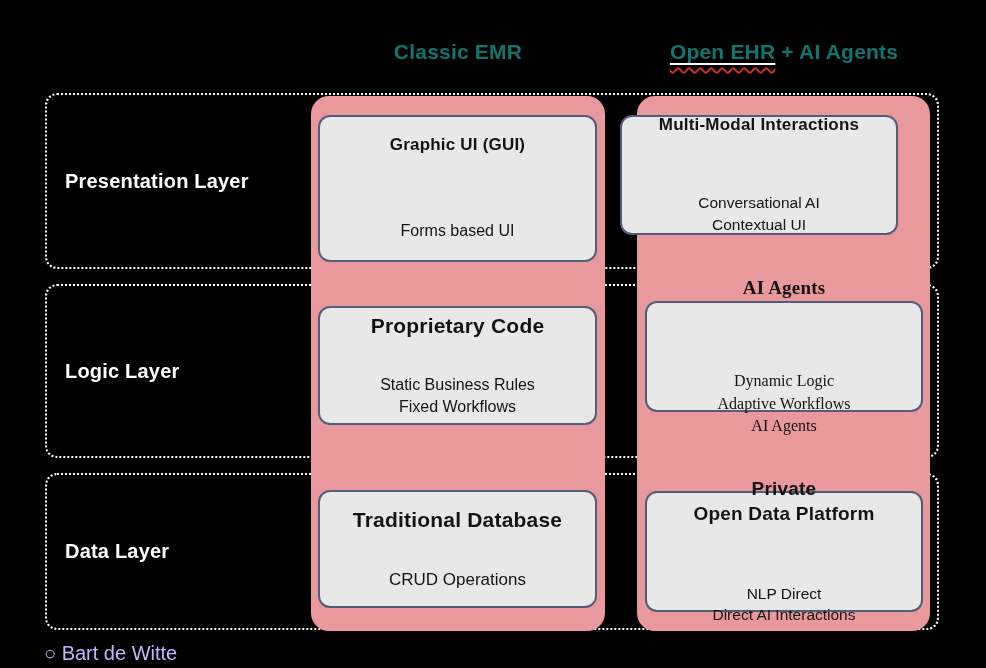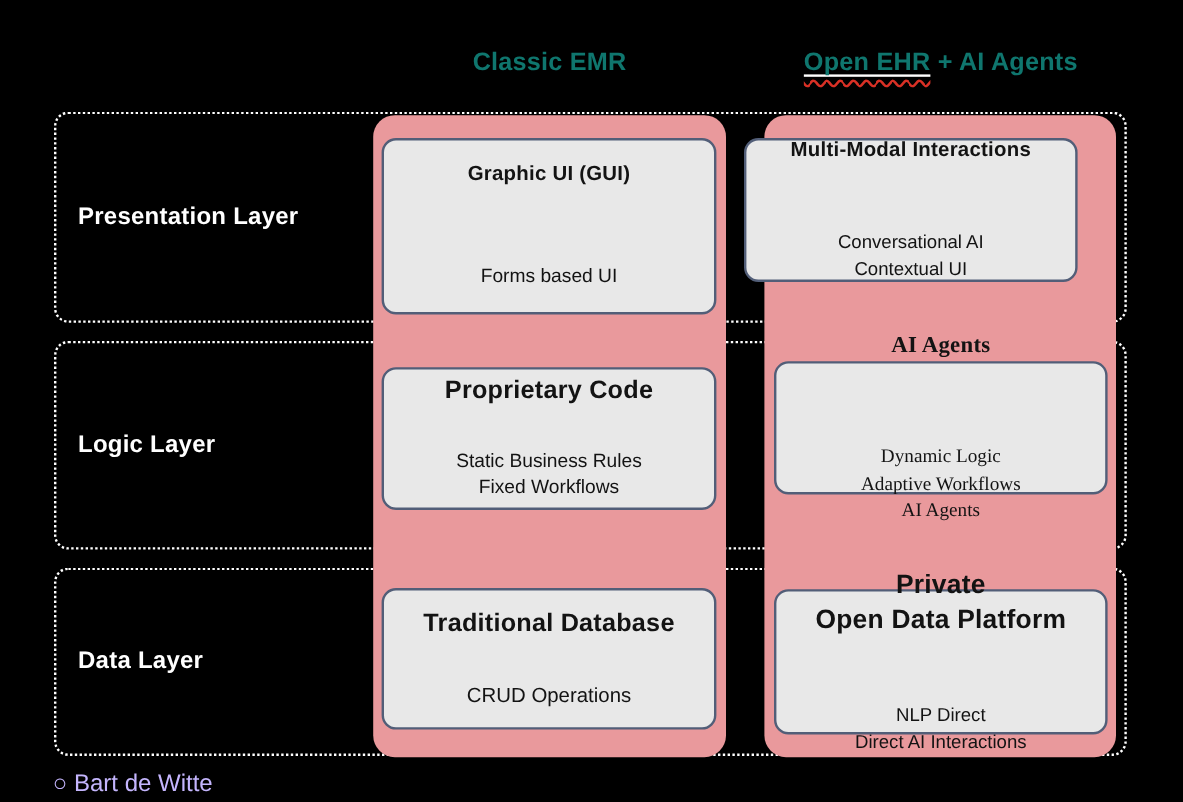--- a/index.html
+++ b/index.html
@@ -102,21 +102,21 @@
   .c1r1 .card-title { font-size: 17px; }
   .c1r1 .card-items { margin-top: 32px; font-size: 16px; }
   .c2r1 .card-title { font-size: 17px; }
   .c2r1 .card-items { margin-top: 24px; font-size: 15.5px; }
   .c1r2 .card-title { font-size: 21px; }
   .c1r2 .card-items { margin-top: 2px;  font-size: 16px; }
   .c2r2 .card-title { font-size: 19px; }
   .c2r2 .card-items { margin-top: 38px; font-size: 16px; }
   .c1r3 .card-title { font-size: 21px; }
   .c1r3 .card-items { margin-top: 2px;  font-size: 17px; }
-  .c2r3 .card-title { font-size: 22px; }
+  .c2r3 .card-title { font-size: 19px; }
   .c2r3 .card-items { margin-top: 24px; font-size: 15.5px; }
 
   
   .credit {
     position: absolute;
     left: 44px; top: 642px;
     color: #c4b5fd;
     font-size: 20px;
   }
 </style>

